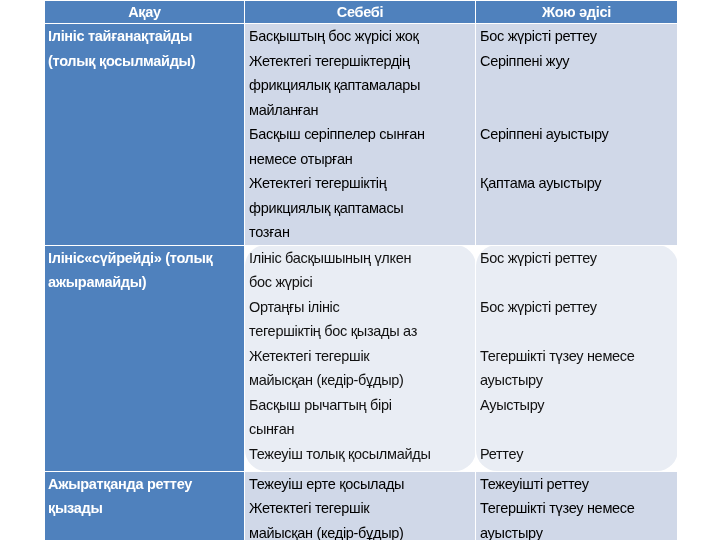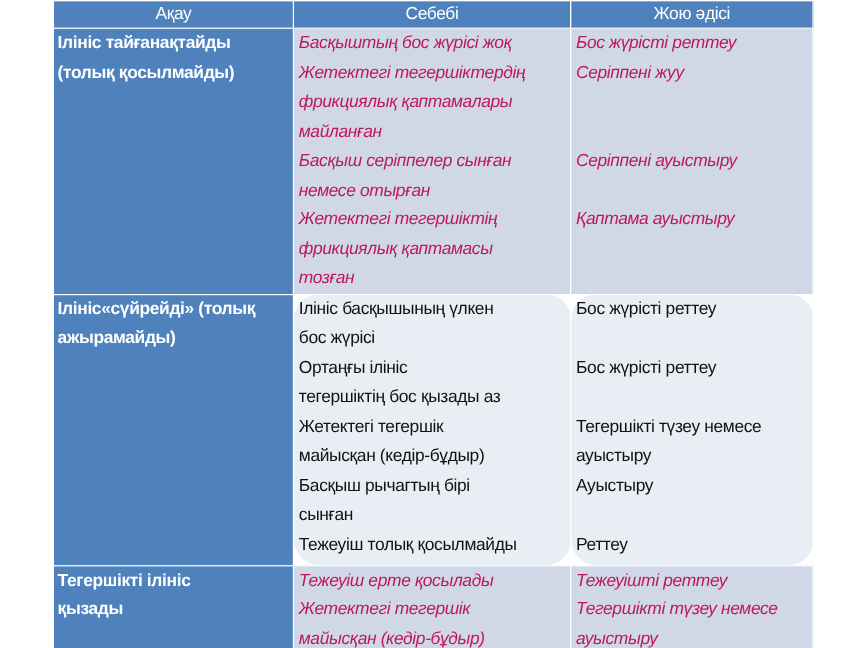--- a/index.html
+++ b/index.html
@@ -26,33 +26,33 @@
       border: 1.5px solid #ffffff;
       vertical-align: top;
       padding: 0 0 0 4px;
       font-size: 14.5px;
       line-height: 24.5px;
       letter-spacing: -0.3px;
     }
     .table th {
       background: #4f81bd;
       color: #ffffff;
-      font-weight: normal;
+      font-weight: bold;
       text-align: center;
       height: 22px;
       line-height: 22px;
       padding: 0;
     }
     .table td.first {
       background: #4f81bd;
       color: #ffffff;
       font-weight: bold;
       padding-left: 3px;
     }
-    .row-dark td.cell { background: #d0d8e8; color: #be185d; font-style: italic; }
+    .row-dark td.cell { background: #d0d8e8; color: #000000; }
     .row-light td.cell { background: #e9edf4; color: #111; border-radius: 21px; }
     .line { display: block; white-space: nowrap; }
     .spacer { display: block; height: 24.5px; }
   </style>
 </head>
 <body>
 
 <table class="table">
   <colgroup>
     <col class="c1">
@@ -119,21 +119,21 @@
         <span class="line">Тегершікті түзеу немесе</span>
         <span class="line">ауыстыру</span>
         <span class="line">Ауыстыру</span>
         <span class="spacer"></span>
         <span class="line">Реттеу</span>
       </td>
     </tr>
 
     <tr class="row-dark" style="height:80px;">
       <td class="first">
-        <span class="line">Тегершікті ілініс</span>
+        <span class="line">Ажыратқанда реттеу</span>
         <span class="line">қызады</span>
       </td>
       <td class="cell">
         <span class="line">Тежеуіш ерте қосылады</span>
         <span class="line">Жетектегі тегершік</span>
         <span class="line">майысқан (кедір-бұдыр)</span>
       </td>
       <td class="cell">
         <span class="line">Тежеуішті реттеу</span>
         <span class="line">Тегершікті түзеу немесе</span>

